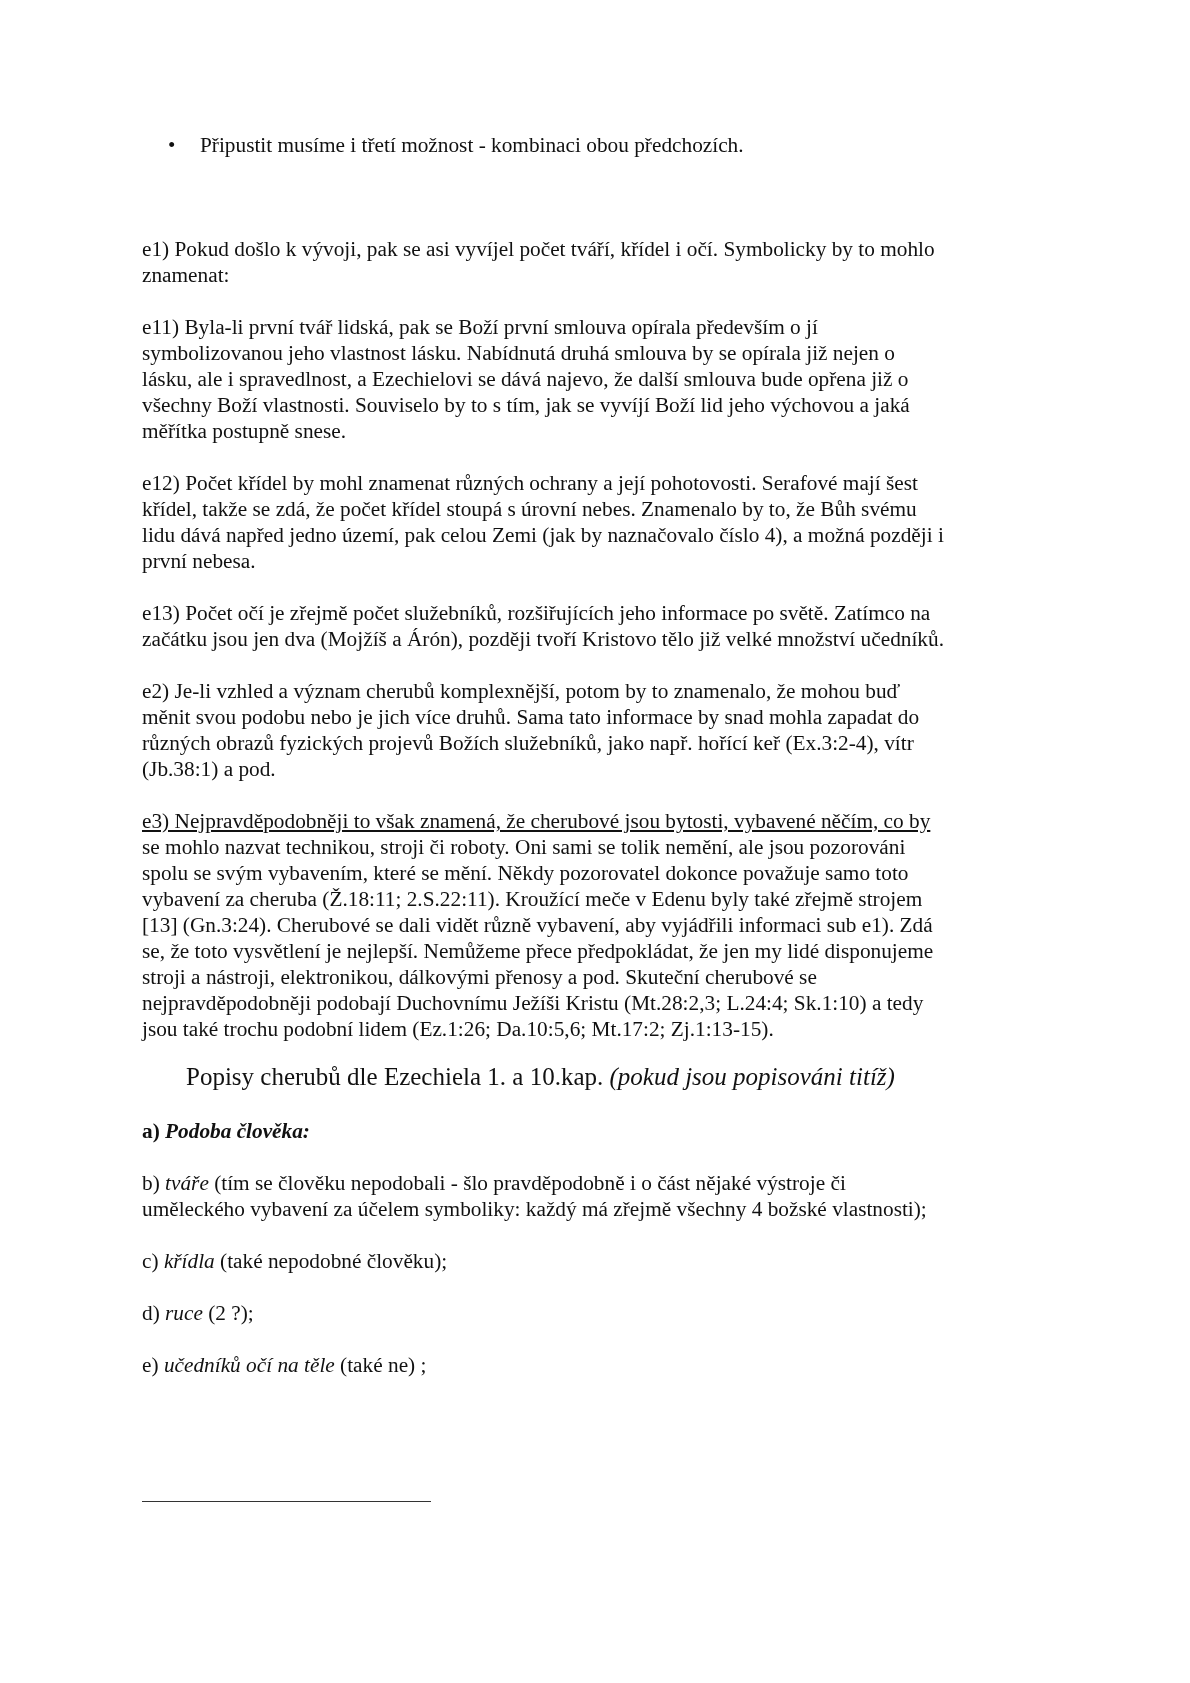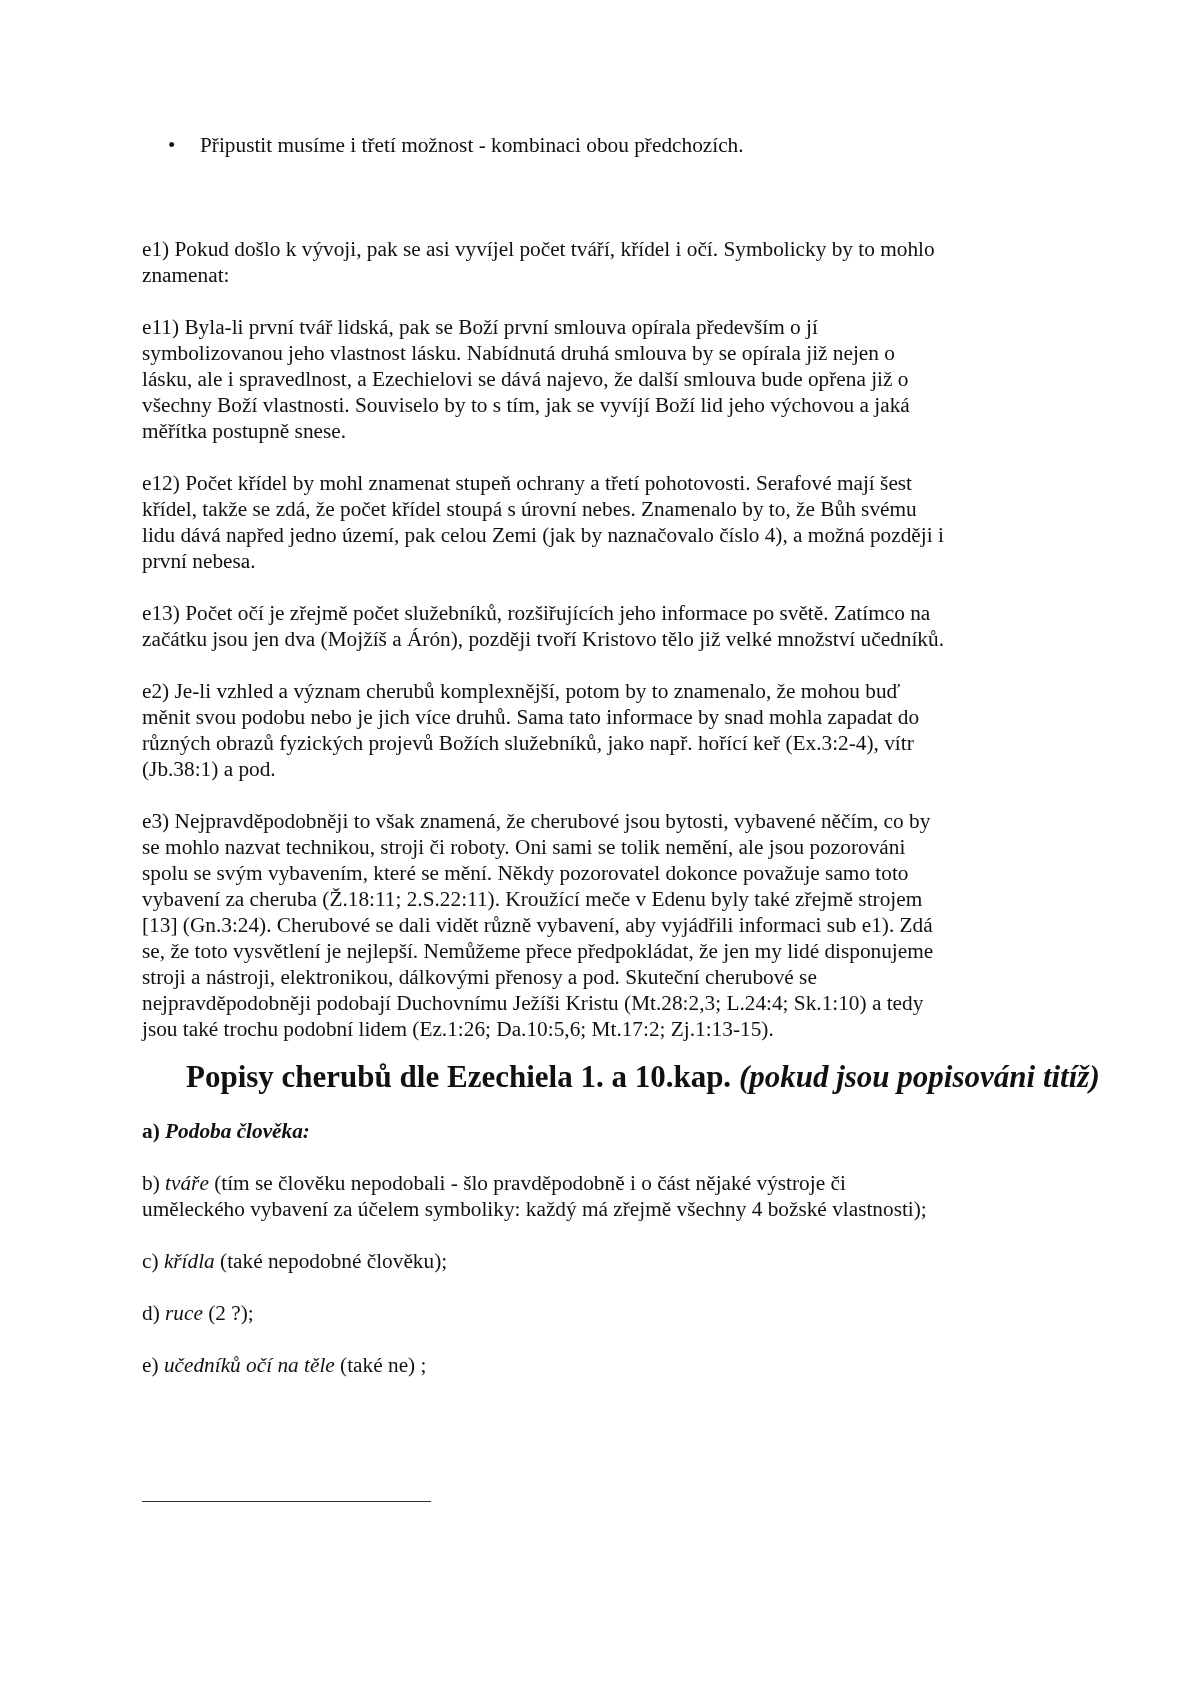--- a/index.html
+++ b/index.html
@@ -2,21 +2,21 @@
 <html><head>
 <meta charset="utf-8">
 <style>
   html, body { margin: 0; padding: 0; background: #ffffff; }
   body { width: 1190px; height: 1683px; position: relative; overflow: hidden;
          font-family: "Liberation Serif", "DejaVu Serif", serif; color: #111111; }
   .page { position: absolute; left: 0; top: 0; width: 1190px; height: 1683px; }
   .line { position: absolute; left: 142px; font-size: 21.3px; line-height: 26px; white-space: nowrap; }
   .bullet-dot { position: absolute; left: 168px; font-size: 21px; line-height: 26px; }
   .bullet-text { left: 200px; }
-  .heading { position: absolute; left: 186px; font-size: 31px; font-weight: bold; line-height: 30px; white-space: nowrap; }
+  .heading { position: absolute; left: 186px; font-size: 25px; font-weight: normal; line-height: 30px; white-space: nowrap; }
   .heading i { font-style: italic; }
   i { font-style: italic; }
   .footnote-rule { position: absolute; left: 142px; top: 1501px; width: 289px; height: 0; border-top: 1.5px solid #333; }
 </style>
 </head>
 <body>
 
 <div class="page">
 
   <span class="bullet-dot" style="top:132px;">•</span>
@@ -30,40 +30,40 @@
 
   <div>
     <div class="line" style="top:314px;">e11) Byla-li první tvář lidská, pak se Boží první smlouva opírala především o jí</div>
     <div class="line" style="top:340px;">symbolizovanou jeho vlastnost lásku. Nabídnutá druhá smlouva by se opírala již nejen o</div>
     <div class="line" style="top:366px;">lásku, ale i spravedlnost, a Ezechielovi se dává najevo, že další smlouva bude opřena již o</div>
     <div class="line" style="top:392px;">všechny Boží vlastnosti. Souviselo by to s tím, jak se vyvíjí Boží lid jeho výchovou a jaká</div>
     <div class="line" style="top:418px;">měřítka postupně snese.</div>
   </div>
 
   <div>
-    <div class="line" style="top:470px;">e12) Počet křídel by mohl znamenat stupeň ochrany a třetí pohotovosti. Serafové mají šest</div>
+    <div class="line" style="top:470px;">e12) Počet křídel by mohl znamenat různých ochrany a její pohotovosti. Serafové mají šest</div>
     <div class="line" style="top:496px;">křídel, takže se zdá, že počet křídel stoupá s úrovní nebes. Znamenalo by to, že Bůh svému</div>
     <div class="line" style="top:522px;">lidu dává napřed jedno území, pak celou Zemi (jak by naznačovalo číslo 4), a možná později i</div>
     <div class="line" style="top:548px;">první nebesa.</div>
   </div>
 
   <div>
     <div class="line" style="top:600px;">e13) Počet očí je zřejmě počet služebníků, rozšiřujících jeho informace po světě. Zatímco na</div>
     <div class="line" style="top:626px;">začátku jsou jen dva (Mojžíš a Árón), později tvoří Kristovo tělo již velké množství učedníků.</div>
   </div>
 
   <div>
     <div class="line" style="top:678px;">e2) Je-li vzhled a význam cherubů komplexnější, potom by to znamenalo, že mohou buď</div>
     <div class="line" style="top:704px;">měnit svou podobu nebo je jich více druhů. Sama tato informace by snad mohla zapadat do</div>
     <div class="line" style="top:730px;">různých obrazů fyzických projevů Božích služebníků, jako např. hořící keř (Ex.3:2-4), vítr</div>
     <div class="line" style="top:756px;">(Jb.38:1) a pod.</div>
   </div>
 
   <div>
-    <div class="line" style="top:808px;">e3) Nejpravděpodobněji to však znamená, že cherubové jsou bytosti, vybavené něčím, co by</div>
+    <div class="line" style="top:808px;text-decoration:underline;">e3) Nejpravděpodobněji to však znamená, že cherubové jsou bytosti, vybavené něčím, co by</div>
     <div class="line" style="top:834px;">se mohlo nazvat technikou, stroji či roboty. Oni sami se tolik nemění, ale jsou pozorováni</div>
     <div class="line" style="top:860px;">spolu se svým vybavením, které se mění. Někdy pozorovatel dokonce považuje samo toto</div>
     <div class="line" style="top:886px;">vybavení za cheruba (Ž.18:11; 2.S.22:11). Kroužící meče v Edenu byly také zřejmě strojem</div>
     <div class="line" style="top:912px;">[13] (Gn.3:24). Cherubové se dali vidět různě vybavení, aby vyjádřili informaci sub e1). Zdá</div>
     <div class="line" style="top:938px;">se, že toto vysvětlení je nejlepší. Nemůžeme přece předpokládat, že jen my lidé disponujeme</div>
     <div class="line" style="top:964px;">stroji a nástroji, elektronikou, dálkovými přenosy a pod. Skuteční cherubové se</div>
     <div class="line" style="top:990px;">nejpravděpodobněji podobají Duchovnímu Ježíši Kristu (Mt.28:2,3; L.24:4; Sk.1:10) a tedy</div>
     <div class="line" style="top:1016px;">jsou také trochu podobní lidem (Ez.1:26; Da.10:5,6; Mt.17:2; Zj.1:13-15).</div>
   </div>
 

